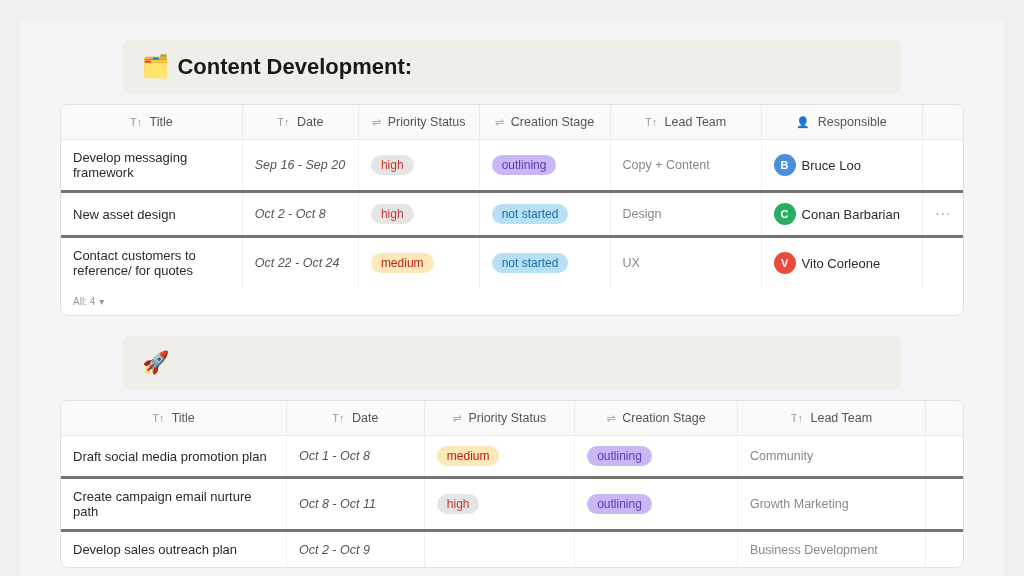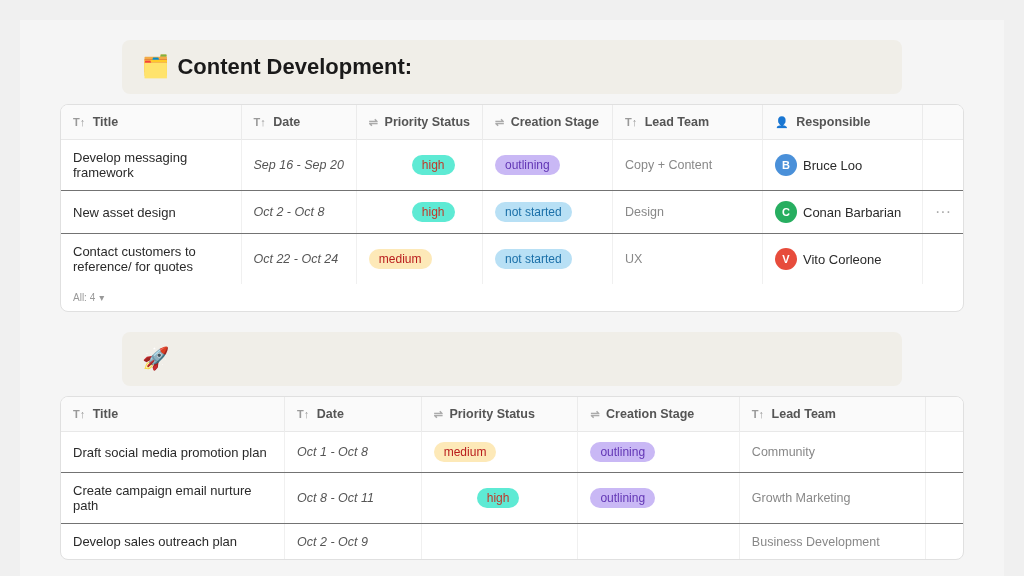--- a/index.html
+++ b/index.html
@@ -45,31 +45,31 @@
       width: 100%;
       border-collapse: collapse;
       font-size: 13px;
     }
     thead tr {
       background: #fafafa;
       border-bottom: 1px solid #e8e8e8;
     }
     th {
       padding: 10px 12px;
-      text-align: left;
-      font-weight: 700;
+      text-align: center;
+      font-weight: 400;
       color: #555;
       font-size: 12.5px;
       border-right: 1px solid #ebebeb;
       white-space: nowrap;
     }
     th:last-child { border-right: none; }
     td {
       padding: 10px 12px;
-      border-bottom: 1px solid #737373;
+      border-bottom: 3px solid #737373;
       border-right: 1px solid #f0f0f0;
       color: #2a2a2a;
       vertical-align: middle;
       font-size: 13px;
     }
     td:last-child { border-right: none; }
     tr:last-child td { border-bottom: none; }
     .th-icon {
       display: inline-block;
       margin-right: 4px;
@@ -78,23 +78,22 @@
     }
     .badge {
       display: inline-block;
       padding: 3px 10px;
       border-radius: 20px;
       font-size: 12px;
       font-weight: 500;
       text-align: center;
     }
     .badge-high {
-      background: #5eead4;
+      background: #e5e5e5;
       color: #c0392b;
-      margin-left: 43px;
     }
     .badge-medium {
       background: #fde9b8;
       color: #b91c1c;
     }
     .badge-outlining {
       background: #c9b8f5;
       color: #6236b5;
       border-radius: 10px;
     }

